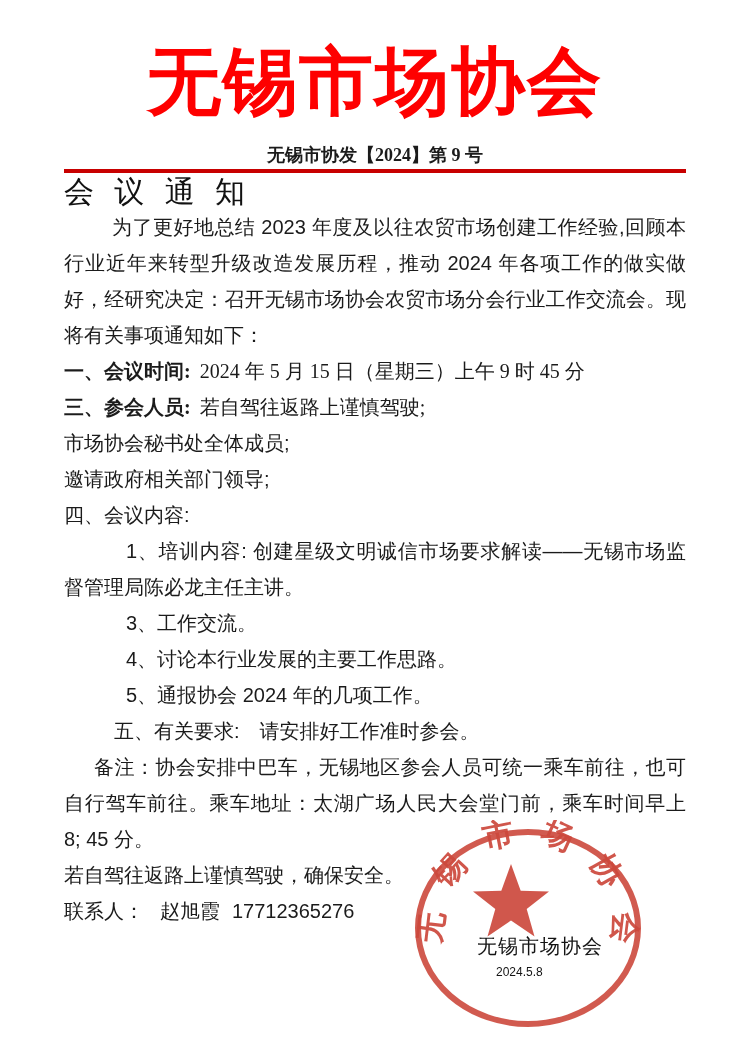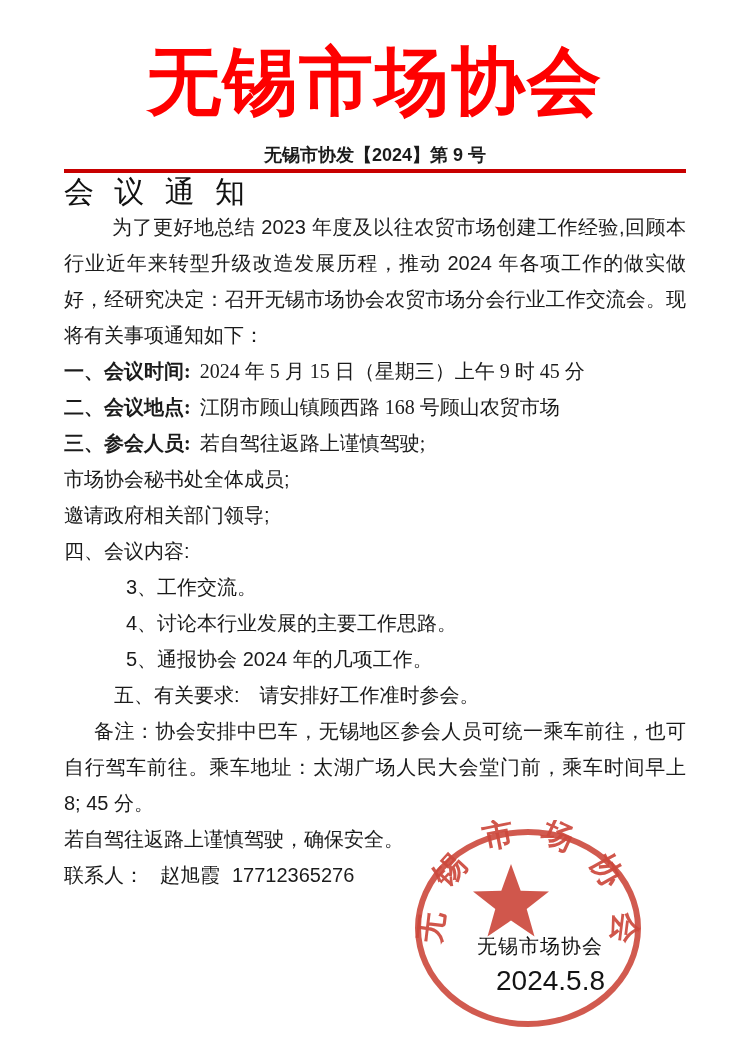--- a/index.html
+++ b/index.html
@@ -22,20 +22,21 @@
     text-align:center;
     letter-spacing:2px;
     white-space:nowrap;
   }
   .doc-number {
     text-align:center;
     font-weight:700;
     font-size:18px;
     line-height:22px;
     margin-top:16px;
+    font-family:Liberation Serif, serif;
   }
   .rule {
     height:4px;
     background:#c80000;
     margin-top:3px;
   }
   .notice-title {
     text-align:left;
     font-size:30px;
     line-height:34px;
@@ -61,21 +62,21 @@
   .contact { margin-top:14px; margin-left:68px; }
   .contact .name  { padding-left:16px; }
   .contact .phone { padding-left:12px; }
 
   .sig-org {
     position:absolute; left:477px; top:933px;
     font-size:20px; letter-spacing:1px; color:#141414; z-index:4;
   }
   .sig-date {
     position:absolute; left:496px; top:965px;
-    font-size:28px; color:#141414; z-index:4;
+    font-size:12px; color:#141414; z-index:4;
   }
   .seal {
     position:absolute; left:408px; top:820px;
     width:240px; height:215px;
     z-index:5;
     mix-blend-mode:multiply;
     opacity:0.92;
     pointer-events:none;
   }
   .seal text {
@@ -97,33 +98,31 @@
   <div class="notice-title">会 议 通 知</div>
 
   <div class="body-text">
 
     <p class="intro">为了更好地总结 2023 年度及以往农贸市场创建工作经验,回顾本行业近年来转型升级改造发展历程，推动 2024 年各项工作的做实做好，经研究决定：召开无锡市场协会农贸市场分会行业工作交流会。现将有关事项通知如下：</p>
 
     <p class="item">
       <span class="label">一、会议时间:</span><span class="value">2024 年 5 月 15 日（星期三）上午 9 时 45 分</span>
     </p>
 
-    <p class="item">
-      <span class="label">二、会议地点:</span><span class="value">江阴市顾山镇顾西路 168 号顾山农贸市场</span>
-    </p>
 
     <p class="item">
       <span class="label">三、参会人员:</span><span class="value">若自驾往返路上谨慎驾驶;</span>
     </p>
 
     <p class="cont">市场协会秘书处全体成员;</p>
     <p class="cont">邀请政府相关部门领导;</p>
 
     <p class="agenda-label">四、会议内容:</p>
 
+    <p class="agenda-item wrap">1、培训内容: 创建星级文明诚信市场要求解读——无锡市场监督管理局陈必龙主任主讲。</p>
     <p class="agenda-item">3、工作交流。</p>
     <p class="agenda-item">4、讨论本行业发展的主要工作思路。</p>
     <p class="agenda-item">5、通报协会 2024 年的几项工作。</p>
 
     <p class="requirement">五、有关要求:　请安排好工作准时参会。</p>
 
     <p class="remark">备注：协会安排中巴车，无锡地区参会人员可统一乘车前往，也可自行驾车前往。乘车地址：太湖广场人民大会堂门前，乘车时间早上 8; 45 分。</p>
     <p class="remark-center">若自驾往返路上谨慎驾驶，确保安全。</p>
 
     <p class="contact">

